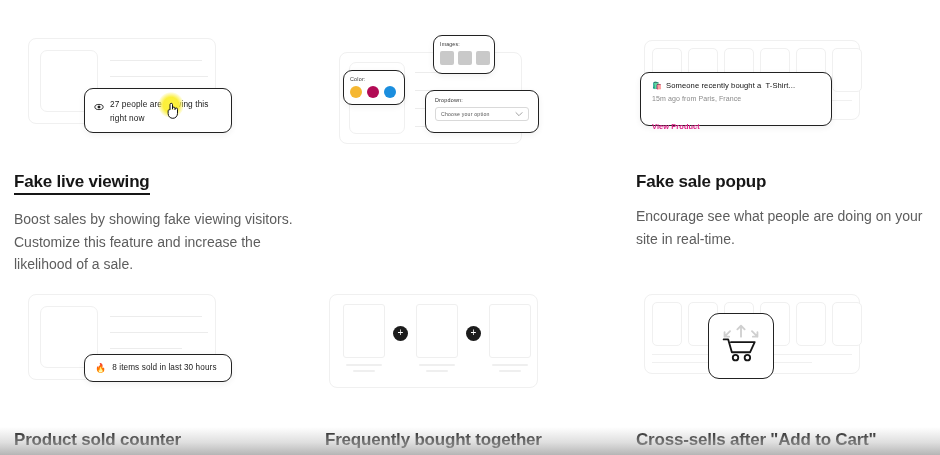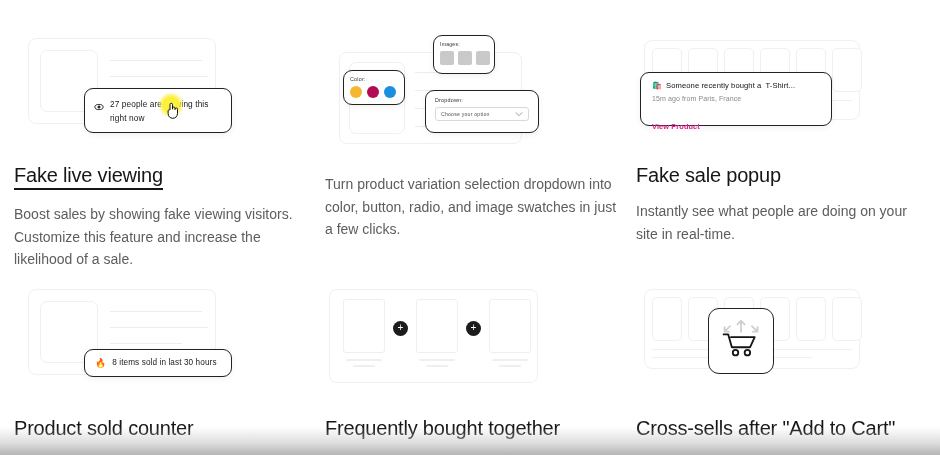--- a/index.html
+++ b/index.html
@@ -148,25 +148,25 @@
   
   .cartbox {
     position:absolute; left: 72px; top: 25px;
     width: 66px; height: 66px;
     border: 1.4px solid #222; border-radius: 11px;
     background:#fff; display:flex; align-items:center; justify-content:center;
   }
 
   
   h3.title {
-    font-size: 20px;
-    font-weight: normal;
+    font-size: 17px;
+    font-weight: bold;
     color: #161616;
     letter-spacing: -.2px;
-    margin-top: 4px;
+    margin-top: 12px;
   }
   h3.title.underlined {
     display:inline-block;
     border-bottom: 2px solid #161616;
     padding-bottom: 1px;
   }
   p.desc {
     margin-top: 13px;
     font-size: 14px;
     line-height: 22.5px;
@@ -252,21 +252,20 @@
           <div class="selectbox">
             <span>Choose your option</span>
             <span>
               <svg width="8" height="6" viewBox="0 0 12 8" fill="none" stroke="#9a9a9a" stroke-width="1.4">
                   <path d="M1 1.5 6 6.5 11 1.5"></path>
                 </svg>
             </span>
           </div>
         </div>
       </div>
-      <p class="desc">Turn product variation selection dropdown into color, button, radio, and image swatches in just a few clicks.</p>
     </div>
 
     <div class="feature">
       <div class="art">
         <div class="sheet c3-sheet"></div>
         <div class="pgrid">
           <div class="pcell"></div>
           <div class="pcell"></div>
           <div class="pcell"></div>
           <div class="pcell"></div>
@@ -280,21 +279,21 @@
           <div class="sale-row1">
             <span class="bag">🛍️</span>
             <span>Someone recently bought a</span>
             <span class="tshirt">T-Shirt...</span>
           </div>
           <div class="sale-row2">15m ago from Paris, France</div>
           <div class="sale-row3">View Product</div>
         </div>
       </div>
       <h3 class="title">Fake sale popup</h3>
-      <p class="desc">Instantly see what people are doing on your site in real-time.</p>
+      <p class="desc">Encourage see what people are doing on your site in real-time.</p>
     </div>
 
     <div class="feature">
       <div class="art row2">
         <div class="sheet c4-sheet"></div>
         <div class="thumbbox c4-thumb"></div>
         <div class="lined c4-l1"></div>
         <div class="lined c4-l2"></div>
         <div class="lined c4-l3"></div>
         <div class="lined c4-l4"></div>

